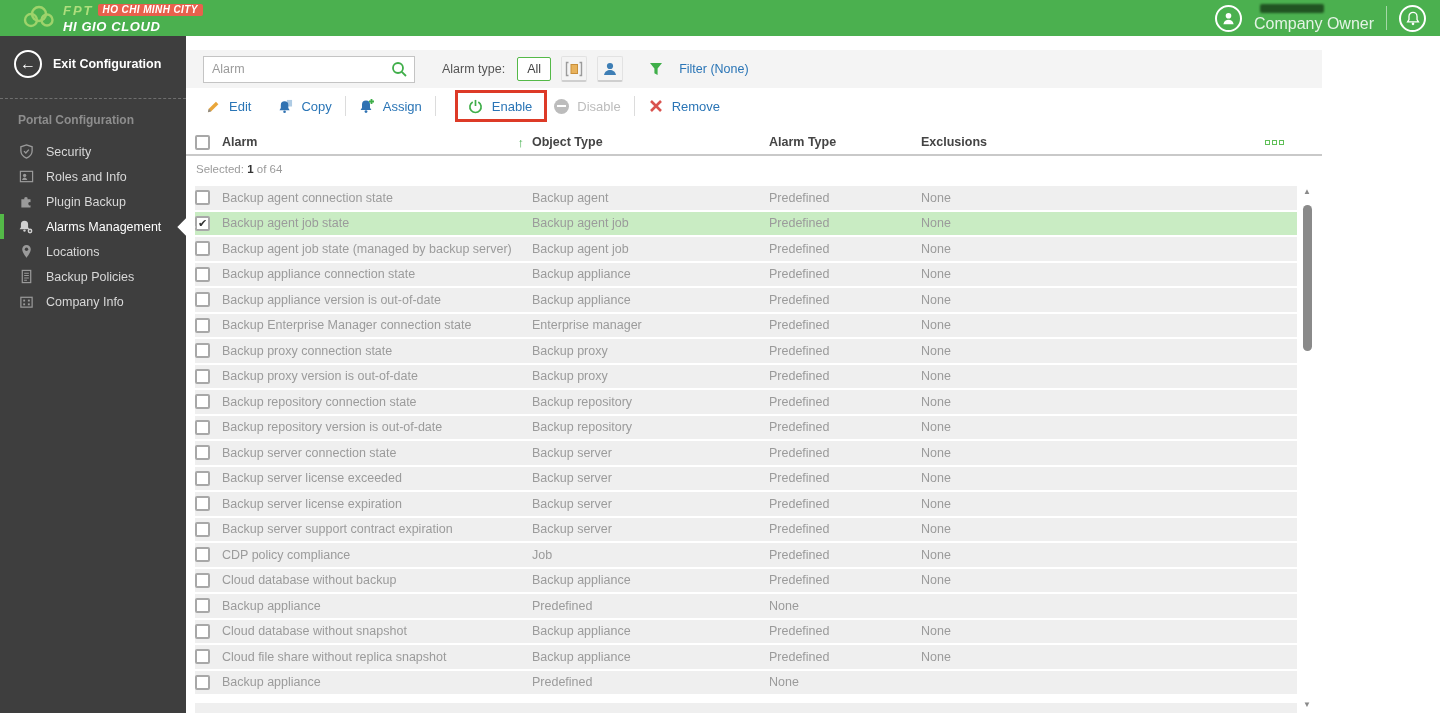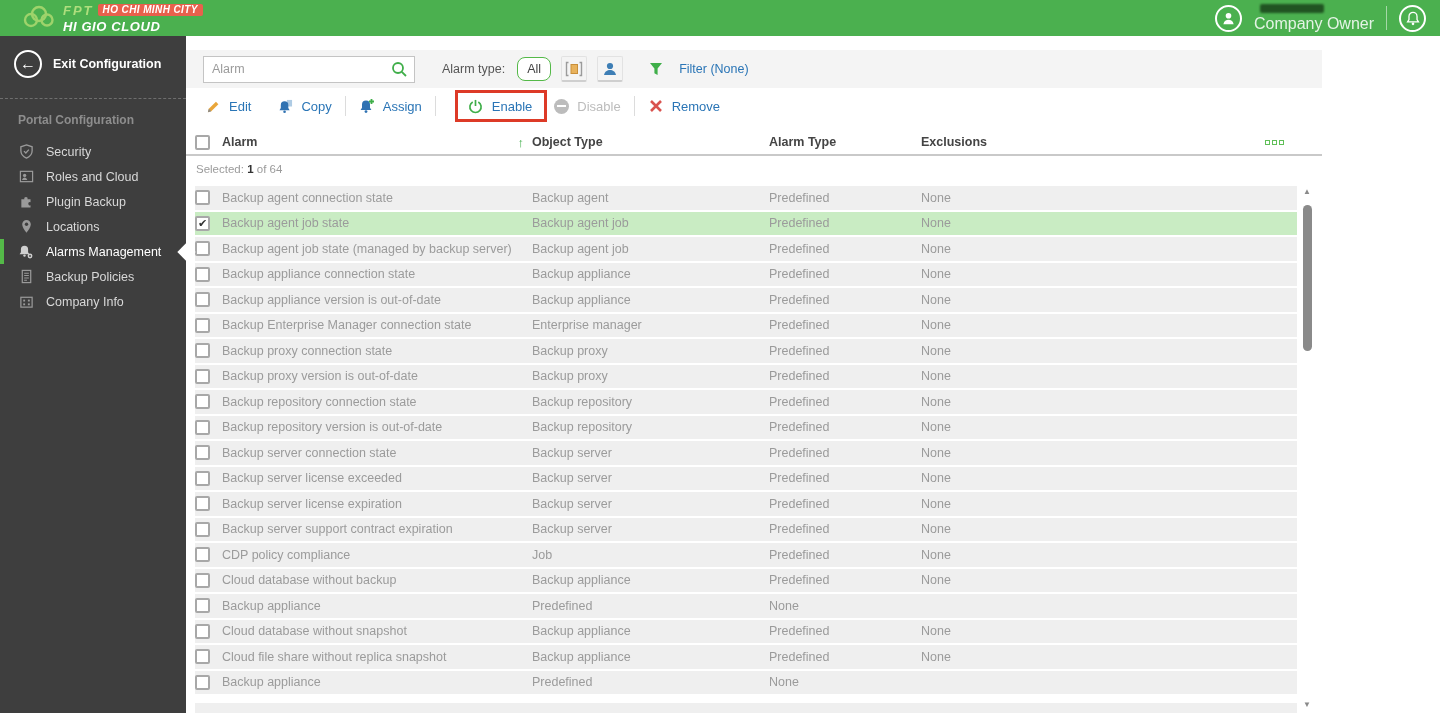--- a/index.html
+++ b/index.html
@@ -35,21 +35,21 @@
 
   
   .content { position:absolute; top:36px; left:186px; width:1136px; height:677px; background:#fff; }
 
   .search-row { position:absolute; top:14px; left:0; right:0; height:38px; background:#f4f4f4; display:flex; align-items:center; padding-left:17px; }
   .search-box { position:relative; width:212px; height:27px; }
   .search-box input { width:100%; height:100%; border:1px solid #c4c4c4; background:#fff; font-family:inherit; font-size:12.5px; padding:0 30px 0 8px; color:#444; outline:none; }
   .search-box input::placeholder { color:#9b9b9b; }
   .search-icon { position:absolute; right:7px; top:5px; }
   .alarm-type-label { margin-left:27px; font-size:12.5px; color:#555; }
-  .all-btn { margin-left:12px; border:1px solid #54b948; background:#fff; color:#444; font-family:inherit; font-size:12.5px; padding:4px 9px; border-radius:8px; cursor:pointer; }
+  .all-btn { margin-left:12px; border:1px solid #54b948; background:#fff; color:#444; font-family:inherit; font-size:12.5px; padding:4px 9px; border-radius:2px; cursor:pointer; }
   .icon-btn { margin-left:10px; width:26px; height:26px; border:1px solid #e2e2e2; border-bottom:2px solid #cfcfcf; background:transparent; display:flex; align-items:center; justify-content:center; cursor:pointer; border-radius:2px; }
   .filter-btn { margin-left:26px; display:flex; align-items:center; gap:16px; cursor:pointer; }
   .filter-btn span { color:#2a75b6; font-size:12.5px; }
 
   .actions-row { position:absolute; top:52px; left:0; right:0; height:36px; background:#fff; display:flex; align-items:center; padding-left:19px; }
   .act { display:flex; align-items:center; gap:8px; color:#2a75b6; font-size:13px; cursor:pointer; }
   .act .aicon { width:16px; height:16px; display:inline-flex; align-items:center; justify-content:center; }
   .act.disabled { color:#bcbcbc; cursor:default; }
   .act-gap { width:26px; }
   .act-div { width:1px; height:20px; background:#dcdcdc; margin:0 13px; }
@@ -139,50 +139,50 @@
         <span class="side-label">Security</span>
       </div>
       <div class="side-item">
         <span class="side-icon">
           <svg width="15" height="15" viewBox="0 0 16 16">
             <rect x="1.5" y="2.5" width="13" height="11" fill="none" stroke="#9a9a9a" stroke-width="1.3"></rect>
             <circle cx="6" cy="6.8" r="1.8" fill="#9a9a9a"></circle>
             <path d="M3.2 11.8c.4-1.9 1.6-2.8 2.8-2.8s2.4.9 2.8 2.8z" fill="#9a9a9a"></path>
           </svg>
         </span>
-        <span class="side-label">Roles and Cloud</span>
+        <span class="side-label">Roles and Info</span>
       </div>
       <div class="side-item">
         <span class="side-icon">
           <svg width="15" height="15" viewBox="0 0 16 16">
             <path d="M2.5 5.5h3.2a1.8 1.8 0 113.4 0h3.2v3.2a1.8 1.8 0 100 3.4v2.4H2.5z" fill="#9a9a9a"></path>
           </svg>
         </span>
         <span class="side-label">Plugin Backup</span>
-      </div>
-      <div class="side-item">
-        <span class="side-icon">
-          <svg width="15" height="15" viewBox="0 0 16 16">
-            <path d="M8 1a4.6 4.6 0 014.6 4.6C12.6 9.2 8 14.6 8 14.6S3.4 9.2 3.4 5.6A4.6 4.6 0 018 1z" fill="#9a9a9a"></path>
-            <circle cx="8" cy="5.6" r="1.8" fill="#3e3e3e"></circle>
-          </svg>
-        </span>
-        <span class="side-label">Locations</span>
       </div>
       <div class="side-item selected">
         <span class="side-icon">
           <svg width="16" height="16" viewBox="0 0 16 16">
             <path d="M6.5 1.8a3.6 3.6 0 013.6 3.6v2.8l1.3 2H1.6l1.3-2V5.4a3.6 3.6 0 013.6-3.6z" fill="#cfcfcf"></path>
             <circle cx="6.5" cy="11.6" r="1.2" fill="#cfcfcf"></circle>
             <circle cx="12" cy="12" r="2.4" fill="#cfcfcf"></circle>
             <circle cx="12" cy="12" r="0.9" fill="#3e3e3e"></circle>
           </svg>
         </span>
         <span class="side-label">Alarms Management</span>
         <span class="notch"></span>
+      </div>
+      <div class="side-item">
+        <span class="side-icon">
+          <svg width="15" height="15" viewBox="0 0 16 16">
+            <path d="M8 1a4.6 4.6 0 014.6 4.6C12.6 9.2 8 14.6 8 14.6S3.4 9.2 3.4 5.6A4.6 4.6 0 018 1z" fill="#9a9a9a"></path>
+            <circle cx="8" cy="5.6" r="1.8" fill="#3e3e3e"></circle>
+          </svg>
+        </span>
+        <span class="side-label">Locations</span>
       </div>
       <div class="side-item">
         <span class="side-icon">
           <svg width="15" height="15" viewBox="0 0 16 16">
             <rect x="3.5" y="1.5" width="9" height="13" fill="none" stroke="#9a9a9a" stroke-width="1.3"></rect>
             <path d="M5.5 4.5h5M5.5 7h5M5.5 9.5h5M5.5 12h3" stroke="#9a9a9a" stroke-width="1.1"></path>
           </svg>
         </span>
         <span class="side-label">Backup Policies</span>
       </div>

